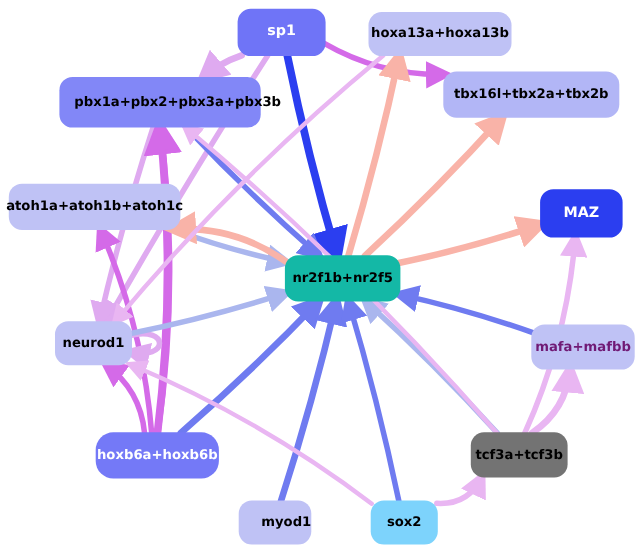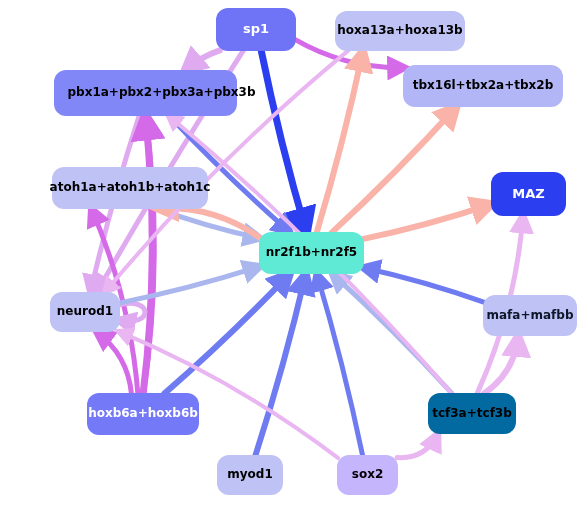--- a/index.html
+++ b/index.html
@@ -80,41 +80,41 @@
       </div>
       <div class="node" style="left: 303px; top: 11px; width: 130px; height: 40px; background: rgb(191, 194, 245); color: rgb(0, 0, 0); font-size: 12px; margin-left: 32px;">
         <span class="node-label">hoxa13a+hoxa13b</span>
       </div>
       <div class="node" style="left: 54px; top: 70px; width: 183px; height: 46px; background: rgb(130, 135, 247); color: rgb(0, 0, 0); font-size: 12px; padding-left: 32px;">
         <span class="node-label">pbx1a+pbx2+pbx3a+pbx3b</span>
       </div>
       <div class="node" style="left: 403px; top: 65px; width: 160px; height: 42px; background: rgb(178, 182, 246); color: rgb(0, 0, 0); font-size: 12px;">
         <span class="node-label">tbx16l+tbx2a+tbx2b</span>
       </div>
-      <div class="node" style="left: 8px; top: 167px; width: 156px; height: 42px; background: rgb(191, 194, 245); color: rgb(0, 0, 0); font-size: 12px; margin-left: 44px;">
+      <div class="node" style="left: 8px; top: 167px; width: 156px; height: 42px; background: rgb(191, 194, 245); color: rgb(0, 0, 0); font-size: 12px;">
         <span class="node-label">atoh1a+atoh1b+atoh1c</span>
       </div>
       <div class="node" style="left: 491px; top: 172px; width: 75px; height: 44px; background: rgb(43, 62, 240); color: rgb(255, 255, 255); font-size: 13px;">
         <span class="node-label">MAZ</span>
       </div>
-      <div class="node" style="left: 259px; top: 232px; width: 105px; height: 42px; background: #5eead4; color: rgb(0, 0, 0); font-size: 12px;">
+      <div class="node" style="left: 259px; top: 232px; width: 105px; height: 42px; background: #14b8a6; color: rgb(0, 0, 0); font-size: 12px;">
         <span class="node-label">nr2f1b+nr2f5</span>
       </div>
       <div class="node" style="left: 50px; top: 292px; width: 70px; height: 40px; background: rgb(191, 194, 245); color: rgb(0, 0, 0); font-size: 12px; text-align: right;">
         <span class="node-label">neurod1</span>
       </div>
-      <div class="node" style="left: 483px; top: 295px; width: 94px; height: 41px; background: rgb(191, 194, 245); color: #0f172a; font-size: 12px;">
+      <div class="node" style="left: 483px; top: 295px; width: 94px; height: 41px; background: rgb(191, 194, 245); color: #701a75; font-size: 12px;">
         <span class="node-label">mafa+mafbb</span>
       </div>
-      <div class="node" style="left: 87px; top: 393px; width: 112px; height: 42px; background: rgb(116, 121, 247); color: rgb(255, 255, 255); font-size: 12px;">
+      <div class="node" style="left: 87px; top: 393px; width: 112px; height: 42px; background: rgb(116, 121, 247); color: rgb(255, 255, 255); font-size: 12px; border-radius: 16px;">
         <span class="node-label">hoxb6a+hoxb6b</span>
       </div>
-      <div class="node" style="left: 428px; top: 393px; width: 88px; height: 41px; background: #0369a1; color: rgb(0, 0, 0); font-size: 12px;">
+      <div class="node" style="left: 428px; top: 393px; width: 88px; height: 41px; background: #737373; color: rgb(0, 0, 0); font-size: 12px;">
         <span class="node-label">tcf3a+tcf3b</span>
       </div>
-      <div class="node" style="left: 217px; top: 455px; width: 66px; height: 40px; background: rgb(191, 194, 245); color: rgb(0, 0, 0); font-size: 12px;">
+      <div class="node" style="left: 217px; top: 455px; width: 66px; height: 40px; background: rgb(191, 194, 245); color: rgb(0, 0, 0); font-size: 12px; justify-content: flex-end;">
         <span class="node-label">myod1</span>
       </div>
-      <div class="node" style="left: 337px; top: 455px; width: 61px; height: 40px; background: #c4b5fd; color: rgb(0, 0, 0); font-size: 12px;">
+      <div class="node" style="left: 337px; top: 455px; width: 61px; height: 40px; background: #7dd3fc; color: rgb(0, 0, 0); font-size: 12px;">
         <span class="node-label">sox2</span>
       </div>
     </div>
 </div>
 
 </body></html>

